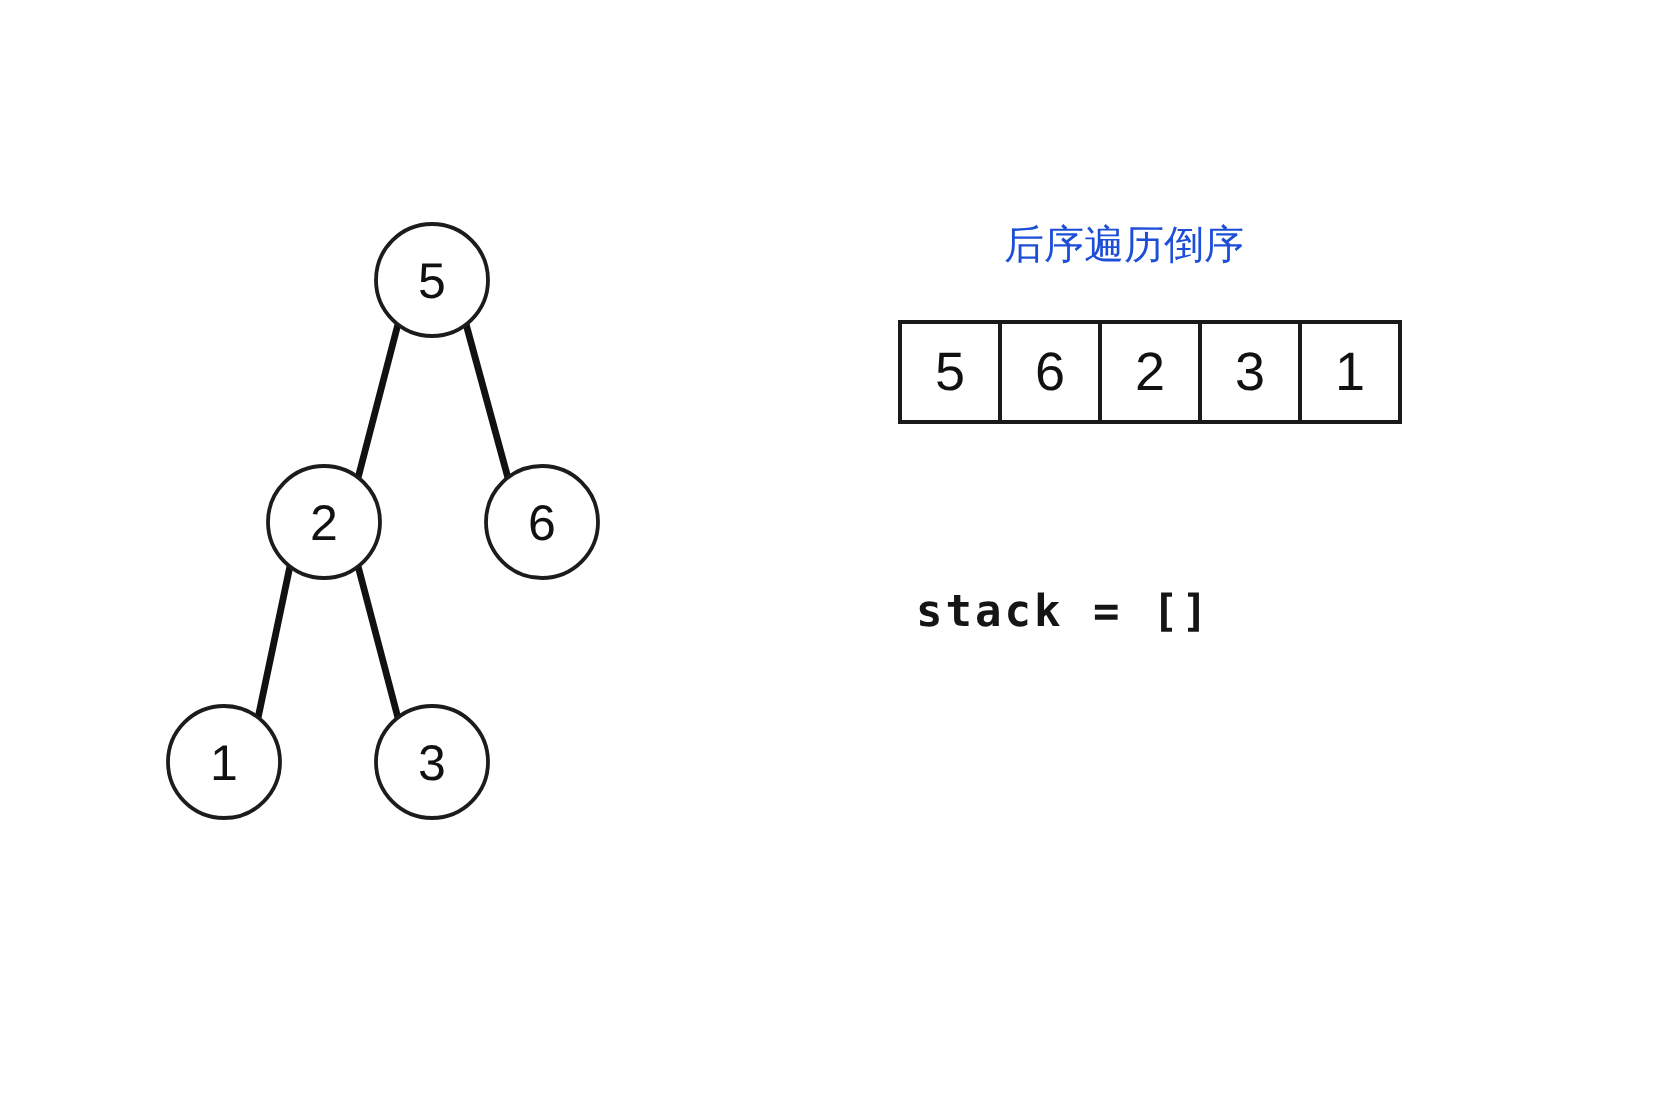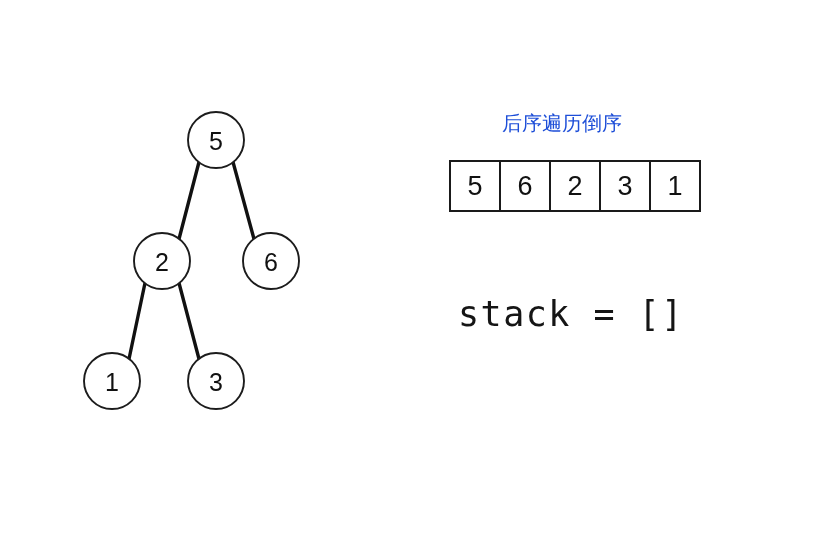--- a/index.html
+++ b/index.html
@@ -90,24 +90,25 @@
     justify-content: center;
     font-family: "Liberation Sans", sans-serif;
     font-size: 27px;
     color: #111111;
     background: #ffffff;
     box-sizing: border-box;
   }
   .code-line {
     position: absolute;
     font-family: "DejaVu Sans Mono", monospace;
-    font-size: 35px;
+    font-size: 22px;
     letter-spacing: 1.5px;
     color: #151515;
     white-space: pre;
+    font-weight: bold;
   }
   #code-stack {
     left: 18px;
     top: 294px;
   }
   #code-root {
     left: 33px;
     top: 360px;
   }
 </style>

